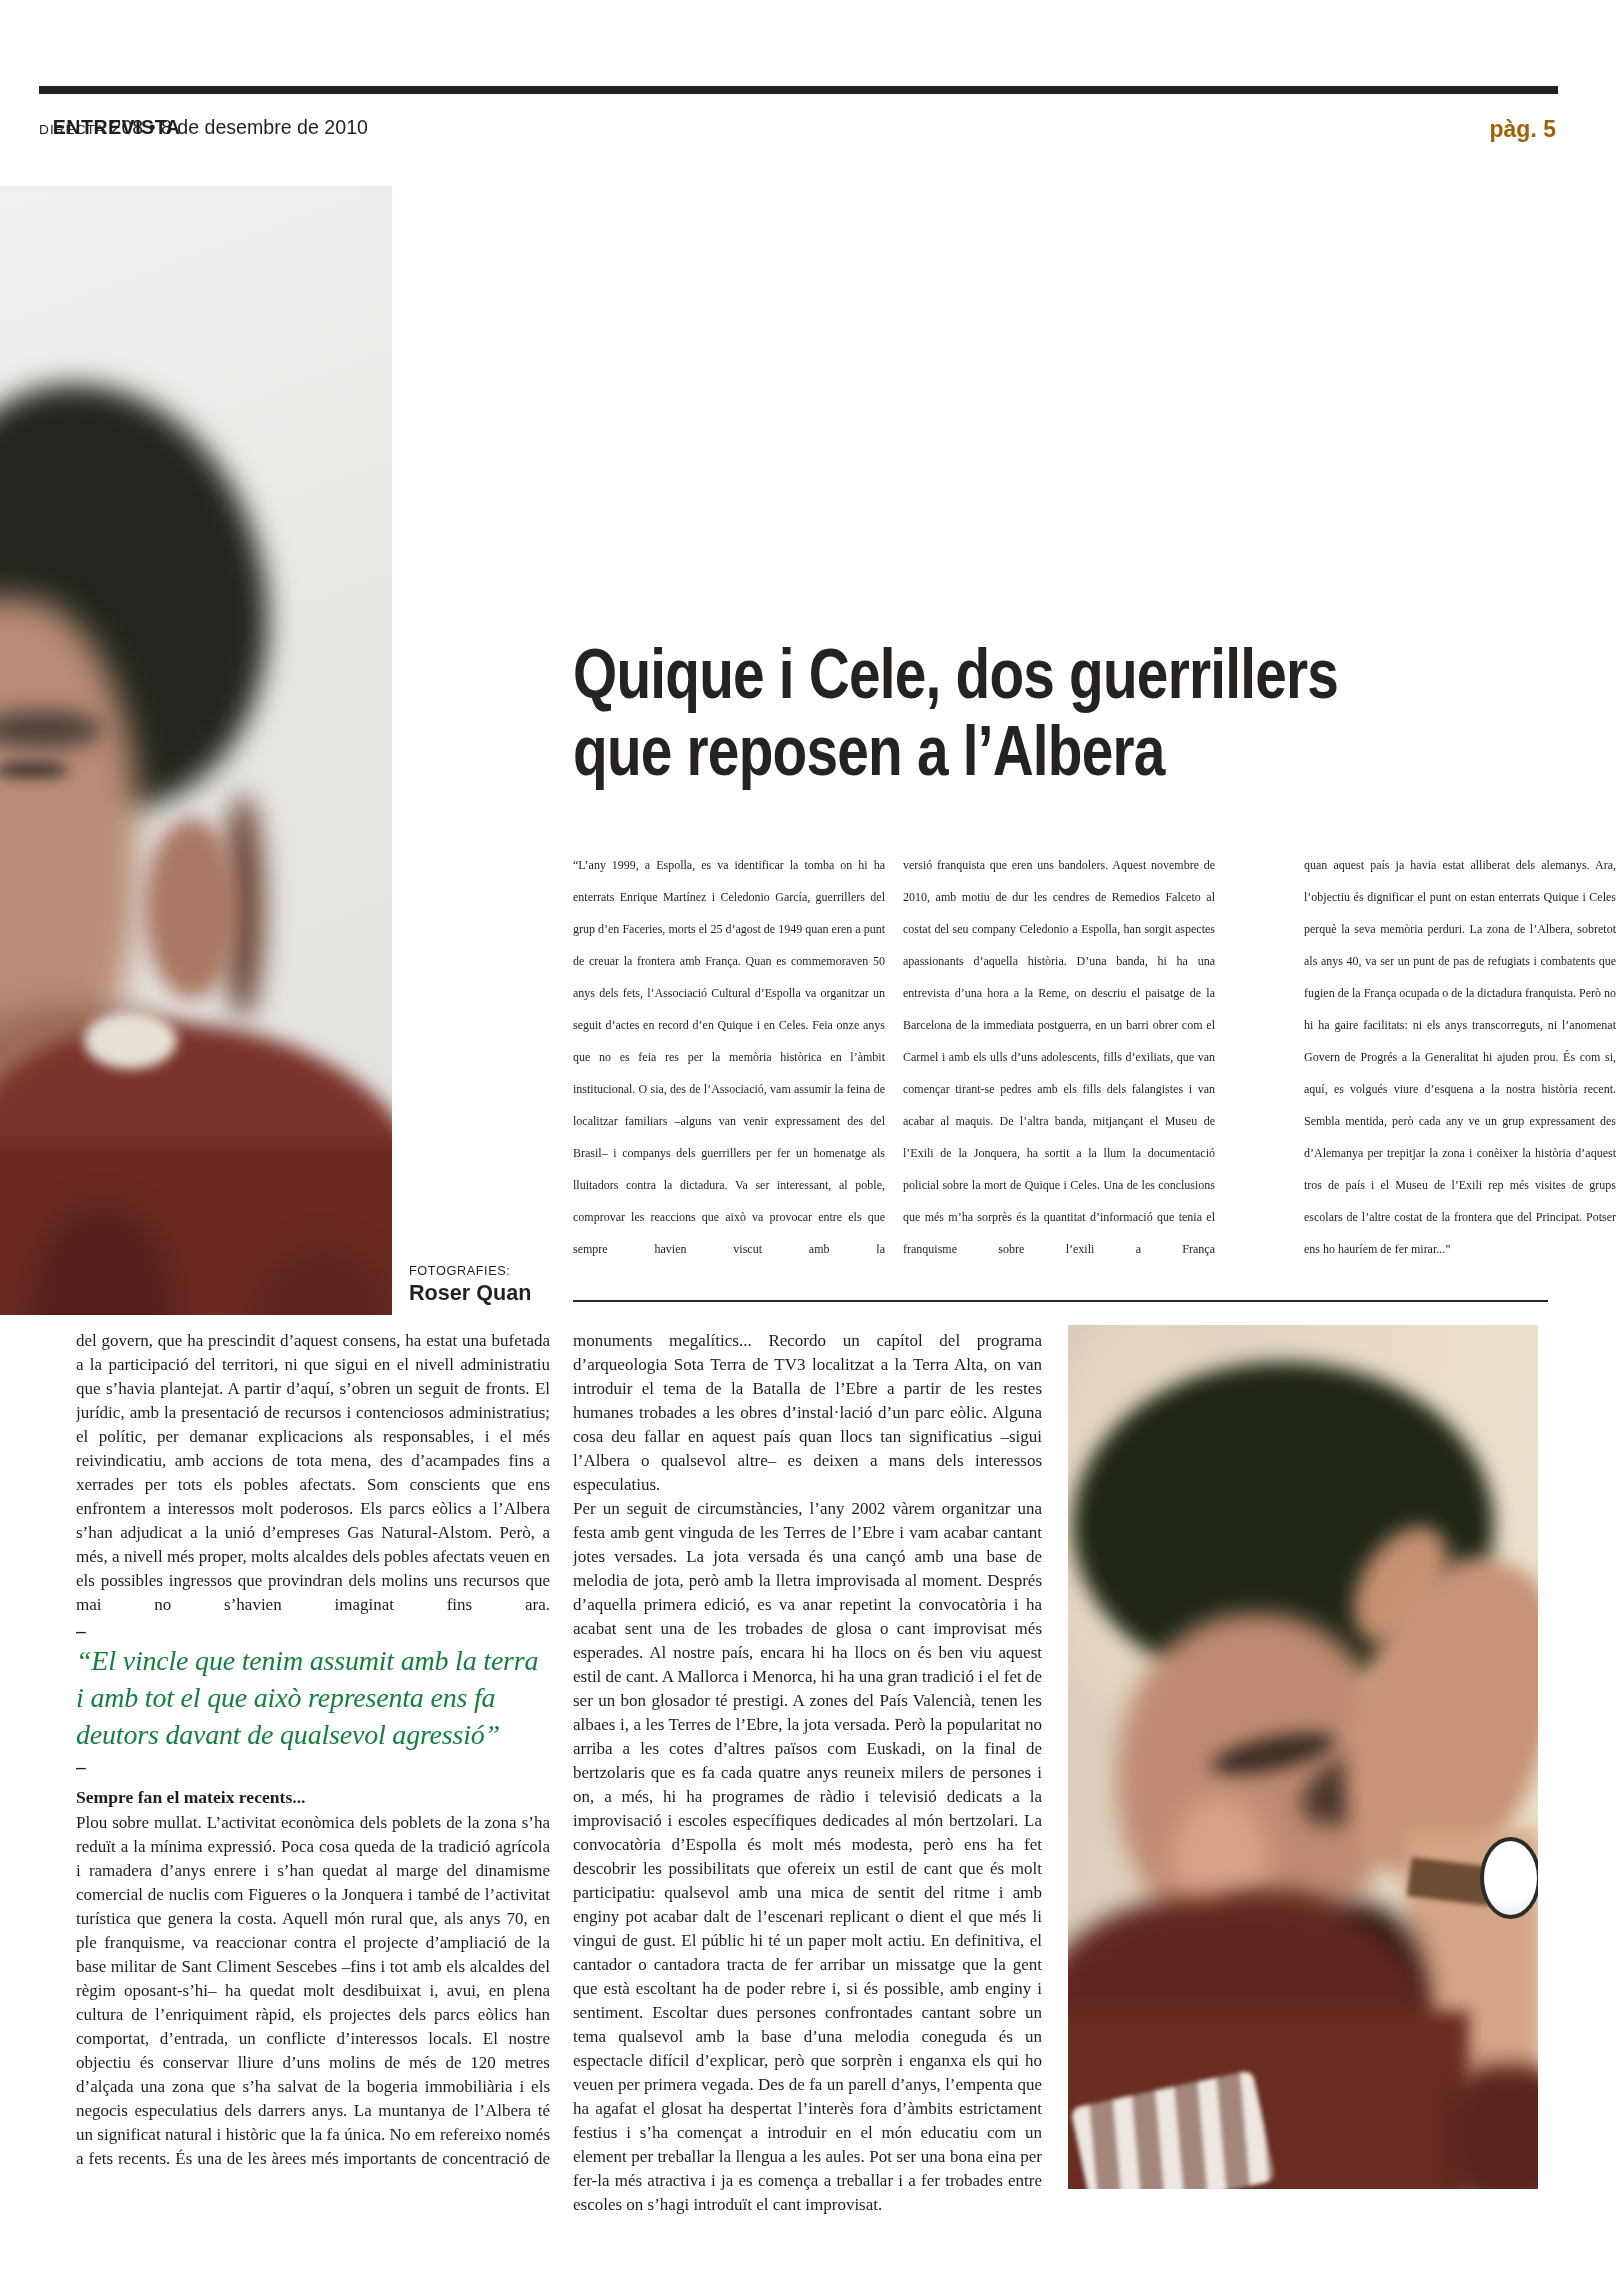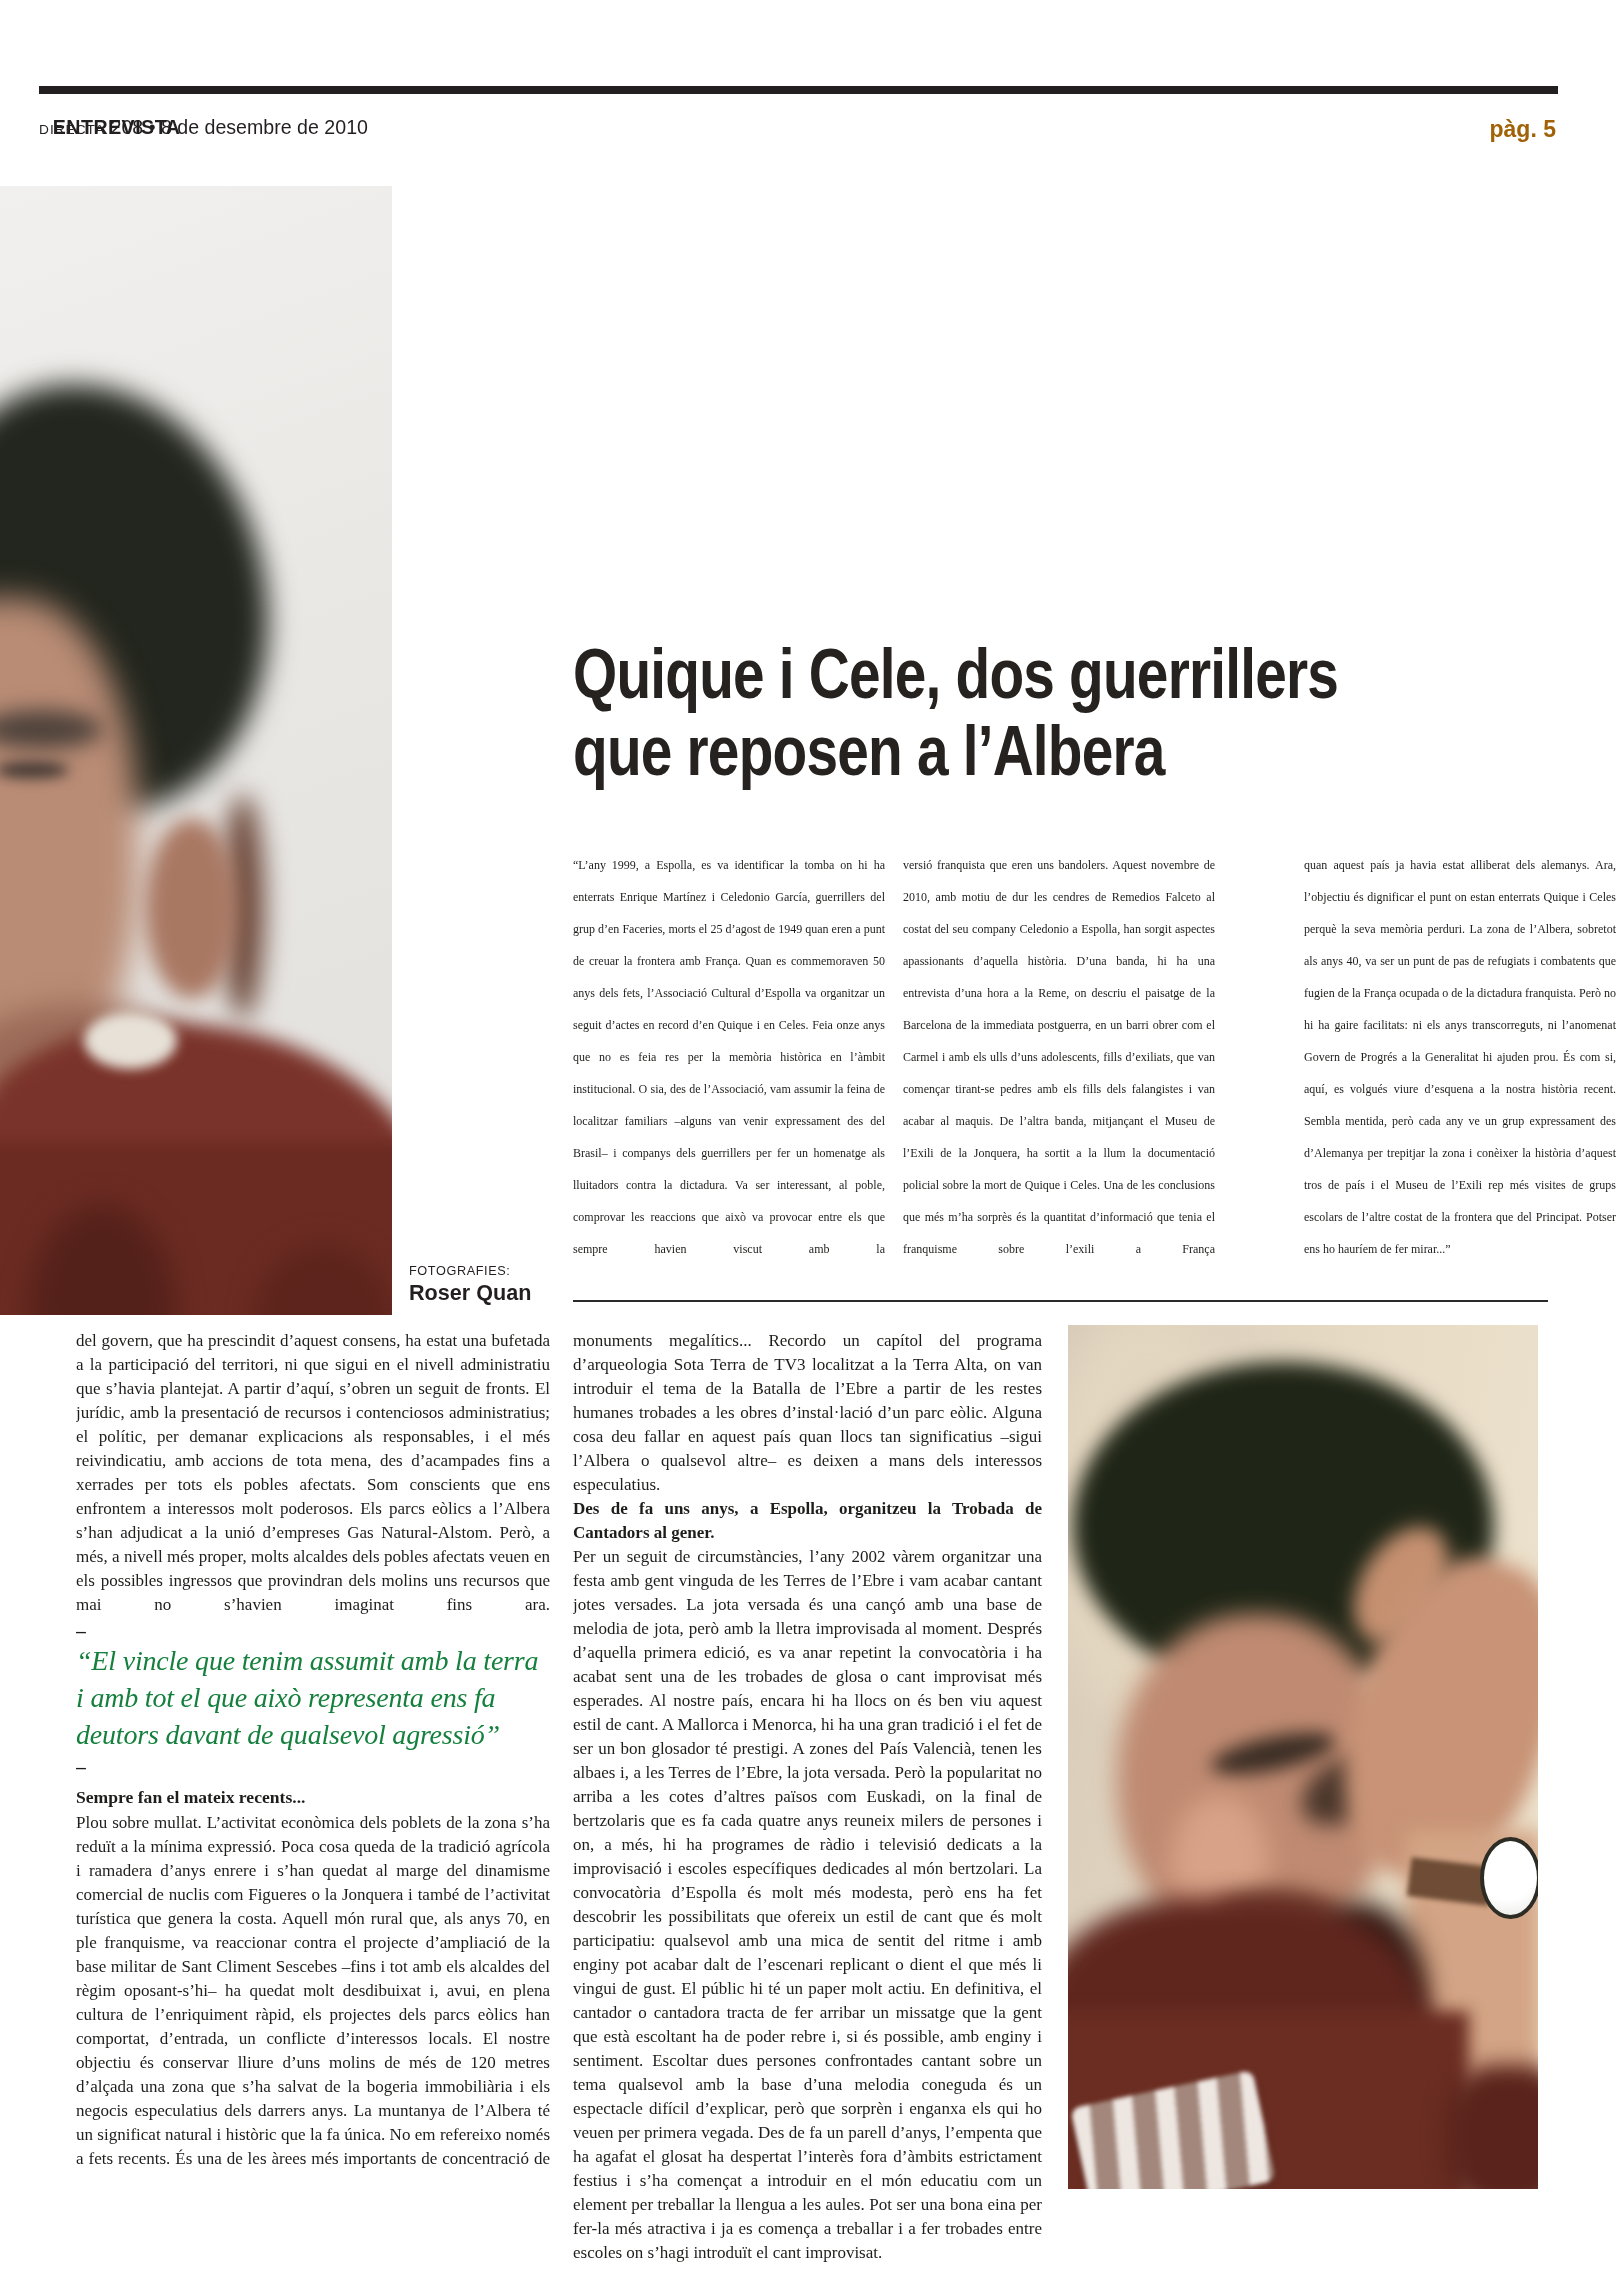--- a/index.html
+++ b/index.html
@@ -137,21 +137,20 @@
   <div class="cont">del govern, que ha prescindit d’aquest consens, ha estat una bufetada a la participació del territori, ni que sigui en el nivell administratiu que s’havia plantejat. A partir d’aquí, s’obren un seguit de fronts. El jurídic, amb la presentació de recursos i contenciosos administratius; el polític, per demanar explicacions als responsables, i el més reivindicatiu, amb accions de tota mena, des d’acampades fins a xerrades per tots els pobles afectats. Som conscients que ens enfrontem a interessos molt poderosos. Els parcs eòlics a l’Albera s’han adjudicat a la unió d’empreses Gas Natural-Alstom. Però, a més, a nivell més proper, molts alcaldes dels pobles afectats veuen en els possibles ingressos que provindran dels molins uns recursos que mai no s’havien imaginat fins ara.</div>
   <div class="dash">–</div>
   <div class="pullquote">“El vincle que tenim assumit amb la terra i amb tot el que això representa ens fa deutors davant de qualsevol agressió”</div>
   <div class="dash">–</div>
   <div class="subhead">Sempre fan el mateix recents...</div>
   <div class="cont">Plou sobre mullat. L’activitat econòmica dels poblets de la zona s’ha reduït a la mínima expressió. Poca cosa queda de la tradició agrícola i ramadera d’anys enrere i s’han quedat al marge del dinamisme comercial de nuclis com Figueres o la Jonquera i també de l’activitat turística que genera la costa. Aquell món rural que, als anys 70, en ple franquisme, va reaccionar contra el projecte d’ampliació de la base militar de Sant Climent Sescebes –fins i tot amb els alcaldes del règim oposant-s’hi– ha quedat molt desdibuixat i, avui, en plena cultura de l’enriquiment ràpid, els projectes dels parcs eòlics han comportat, d’entrada, un conflicte d’interessos locals. El nostre objectiu és conservar lliure d’uns molins de més de 120 metres d’alçada una zona que s’ha salvat de la bogeria immobiliària i els negocis especulatius dels darrers anys. La muntanya de l’Albera té un significat natural i històric que la fa única. No em refereixo només a fets recents. És una de les àrees més importants de concentració de</div>
 </div>
 
 <div class="abs lowcol low-mid">
   <div>monuments megalítics... Recordo un capítol del programa d’arqueologia Sota Terra de TV3 localitzat a la Terra Alta, on van introduir el tema de la Batalla de l’Ebre a partir de les restes humanes trobades a les obres d’instal·lació d’un parc eòlic. Alguna cosa deu fallar en aquest país quan llocs tan significatius –sigui l’Albera o qualsevol altre– es deixen a mans dels interessos especulatius.</div>
-  <div class="question">Des de fa uns anys, a Espolla, organitzeu la Trobada de Cantadors al gener.</div>
   <div>Per un seguit de circumstàncies, l’any 2002 vàrem organitzar una festa amb gent vinguda de les Terres de l’Ebre i vam acabar cantant jotes versades. La jota versada és una cançó amb una base de melodia de jota, però amb la lletra improvisada al moment. Després d’aquella primera edició, es va anar repetint la convocatòria i ha acabat sent una de les trobades de glosa o cant improvisat més esperades. Al nostre país, encara hi ha llocs on és ben viu aquest estil de cant. A Mallorca i Menorca, hi ha una gran tradició i el fet de ser un bon glosador té prestigi. A zones del País Valencià, tenen les albaes i, a les Terres de l’Ebre, la jota versada. Però la popularitat no arriba a les cotes d’altres països com Euskadi, on la final de bertzolaris que es fa cada quatre anys reuneix milers de persones i on, a més, hi ha programes de ràdio i televisió dedicats a la improvisació i escoles específiques dedicades al món bertzolari. La convocatòria d’Espolla és molt més modesta, però ens ha fet descobrir les possibilitats que ofereix un estil de cant que és molt participatiu: qualsevol amb una mica de sentit del ritme i amb enginy pot acabar dalt de l’escenari replicant o dient el que més li vingui de gust. El públic hi té un paper molt actiu. En definitiva, el cantador o cantadora tracta de fer arribar un missatge que la gent que està escoltant ha de poder rebre i, si és possible, amb enginy i sentiment. Escoltar dues persones confrontades cantant sobre un tema qualsevol amb la base d’una melodia coneguda és un espectacle difícil d’explicar, però que sorprèn i enganxa els qui ho veuen per primera vegada. Des de fa un parell d’anys, l’empenta que ha agafat el glosat ha despertat l’interès fora d’àmbits estrictament festius i s’ha començat a introduir en el món educatiu com un element per treballar la llengua a les aules. Pot ser una bona eina per fer-la més atractiva i ja es comença a treballar i a fer trobades entre escoles on s’hagi introduït el cant improvisat.</div>
 </div>
 
 <div class="abs photo photo-right">
   <div class="bp-wall"></div>
   <div class="bp-hair"></div>
   <div class="bp-face"></div>
   <div class="bp-brow"></div>
   <div class="bp-eyeshadow"></div>
   <div class="bp-cheek"></div>

